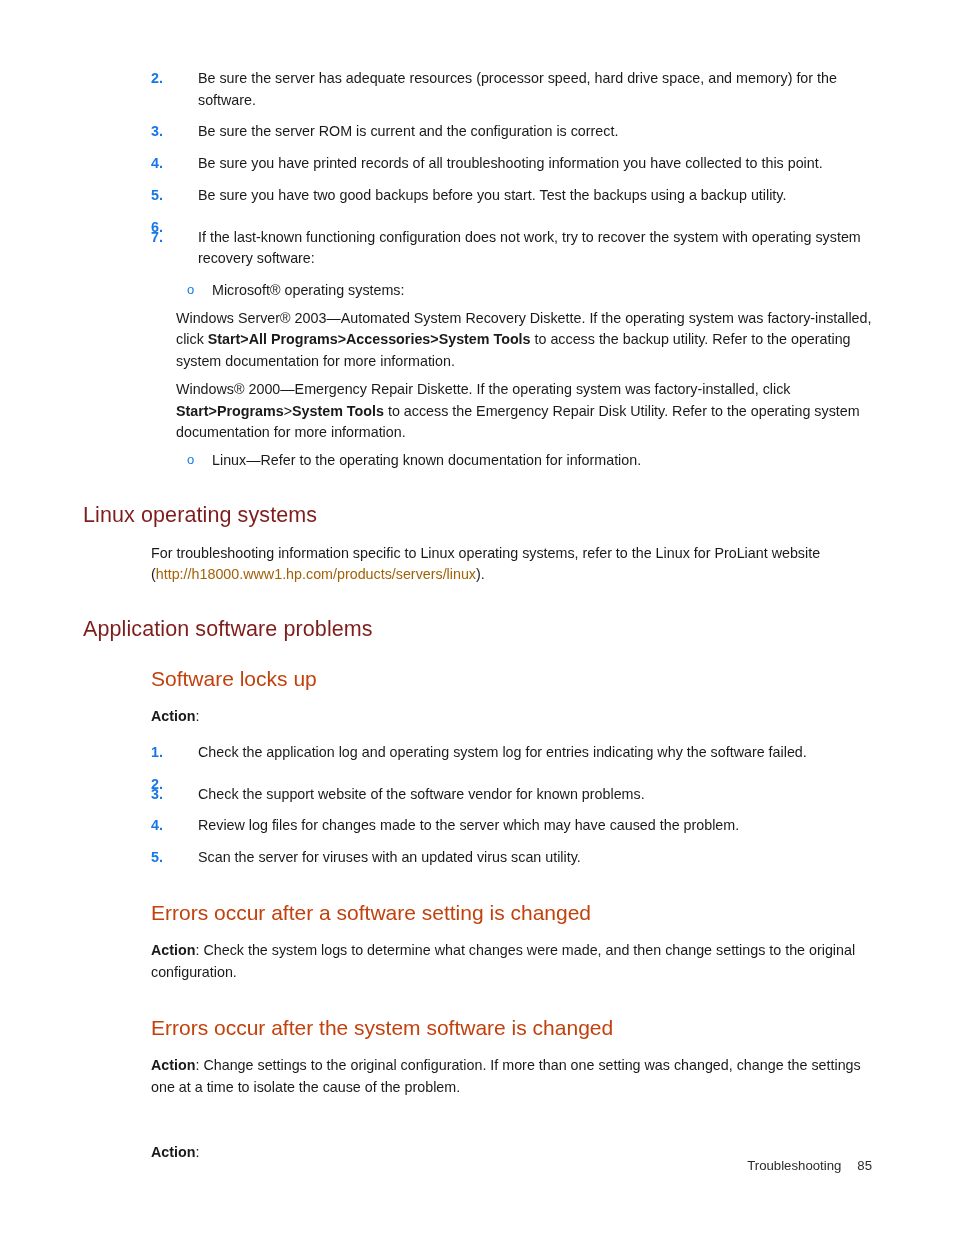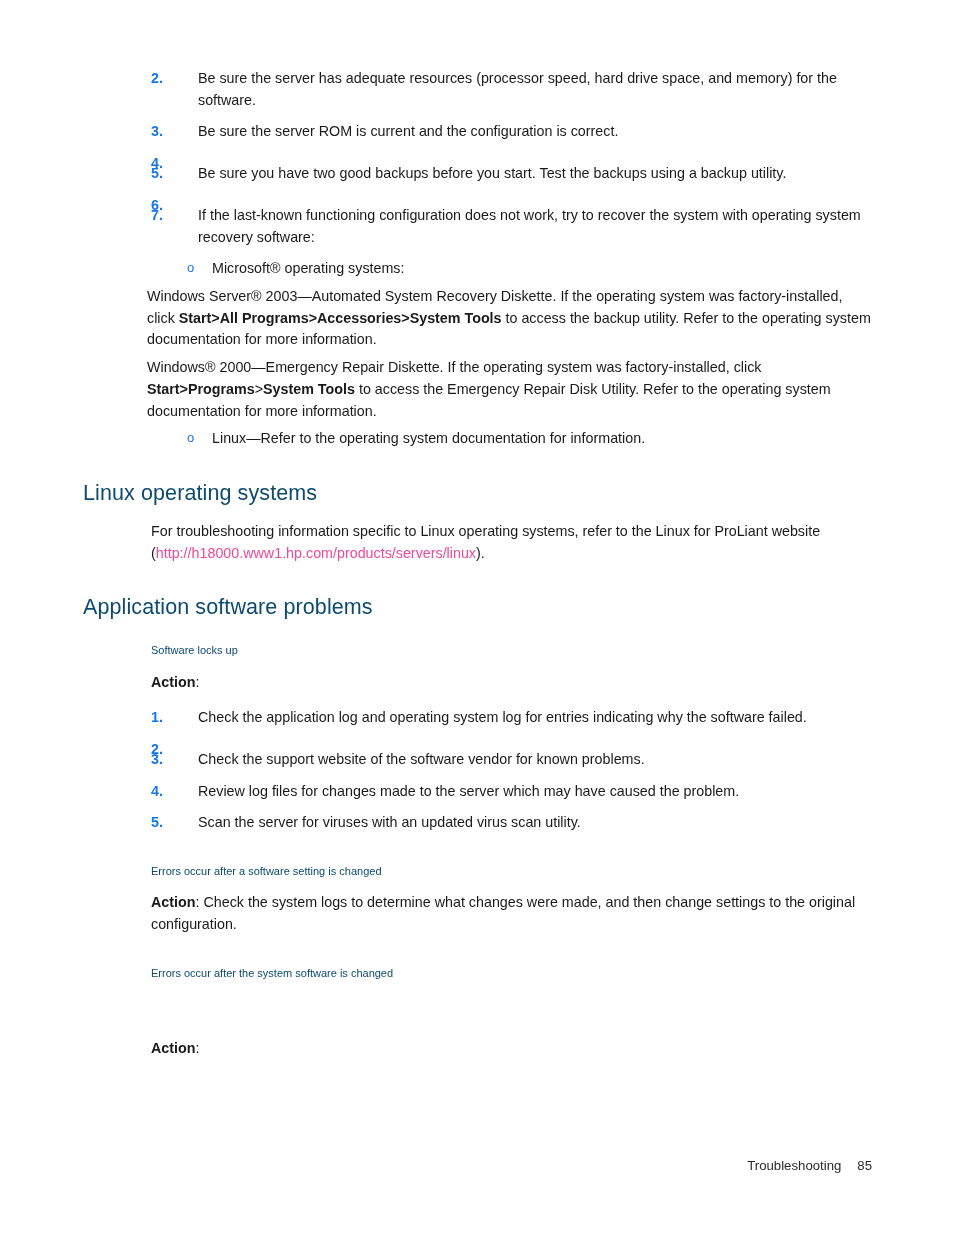--- a/index.html
+++ b/index.html
@@ -23,51 +23,51 @@
   
   .content {
     position: absolute;
     left: 83px;
     top: 68px;
     width: 789px;
   }
 
   
   .h1 {
-    color: #0c4a6e;
+    color: #7f1d1d;
     font-size: 21.5px;
     font-weight: normal;
     letter-spacing: 0.1px;
     margin: 0;
     padding: 0;
     line-height: 1.25;
   }
   .h2 {
-    color: #0c4a6e;
-    font-size: 11px;
+    color: #c2410c;
+    font-size: 21px;
     font-weight: normal;
     margin: 0;
     padding: 0;
     line-height: 1.3;
     margin-left: 68px;
   }
 
   
   .body-text {
     font-size: 14.3px;
     line-height: 1.52;
     color: #1a1a1a;
     margin: 0;
     padding: 0;
   }
   .indent1 { margin-left: 68px; }
-  .indent2 { margin-left: 64px; }
+  .indent2 { margin-left: 93px; }
 
   b, .bold { font-weight: bold; }
-  .blue-link { color: #ec4899; }
+  .blue-link { color: #a16207; }
 
   
   .olist { margin: 0; padding: 0; list-style: none; }
   .olist li {
     position: relative;
     padding-left: 47px;
     margin-left: 68px;
     font-size: 14.3px;
     line-height: 1.52;
     color: #1a1a1a;
@@ -133,20 +133,21 @@
         <span>Be sure the server has adequate resources (processor speed, hard drive space, and memory) for the software.</span>
       </li>
       <div class="gap-item"></div>
       <li>
         <span class="num">3.</span>
         <span>Be sure the server ROM is current and the configuration is correct.</span>
       </li>
       <div class="gap-item"></div>
       <li>
         <span class="num">4.</span>
+        <span>Be sure you have printed records of all troubleshooting information you have collected to this point.</span>
       </li>
       <div class="gap-item"></div>
       <li>
         <span class="num">5.</span>
         <span>Be sure you have two good backups before you start. Test the backups using a backup utility.</span>
       </li>
       <div class="gap-item"></div>
       <li>
         <span class="num">6.</span>
       </li>
@@ -172,21 +173,21 @@
 
     <div class="gap-sm"></div>
 
     <p class="body-text indent2"><span>Windows® 2000—Emergency Repair Diskette. If the operating system was factory-installed, click </span><b>Start&gt;Programs</b><span>&gt;</span><b>System Tools</b><span> to access the Emergency Repair Disk Utility. Refer to the operating system documentation for more information.</span></p>
 
     <div class="gap-sm"></div>
 
     <ul class="blist">
       <li>
         <span class="obullet">o</span>
-        <span>Linux—Refer to the operating system documentation for information.</span>
+        <span>Linux—Refer to the operating known documentation for information.</span>
       </li>
     </ul>
 
     <div class="gap-xl"></div>
 
     <h1 class="h1">Linux operating systems</h1>
 
     <div class="gap-md"></div>
 
     <p class="body-text indent1"><span>For troubleshooting information specific to Linux operating systems, refer to the Linux for ProLiant website (</span><span class="blue-link">http://h18000.www1.hp.com/products/servers/linux</span><span>).</span></p>
@@ -238,20 +239,21 @@
     <div class="gap-md"></div>
 
     <p class="body-text indent1"><b>Action</b><span>: Check the system logs to determine what changes were made, and then change settings to the original configuration.</span></p>
 
     <div class="gap-xl"></div>
 
     <h2 class="h2">Errors occur after the system software is changed</h2>
 
     <div class="gap-md"></div>
 
+    <p class="body-text indent1"><b>Action</b><span>: Change settings to the original configuration. If more than one setting was changed, change the settings one at a time to isolate the cause of the problem.</span></p>
 
     <div class="gap-xl"></div>
 
 
     <div class="gap-md"></div>
 
     <p class="body-text indent1"><b>Action</b><span>:</span></p>
 
   </div>
 

